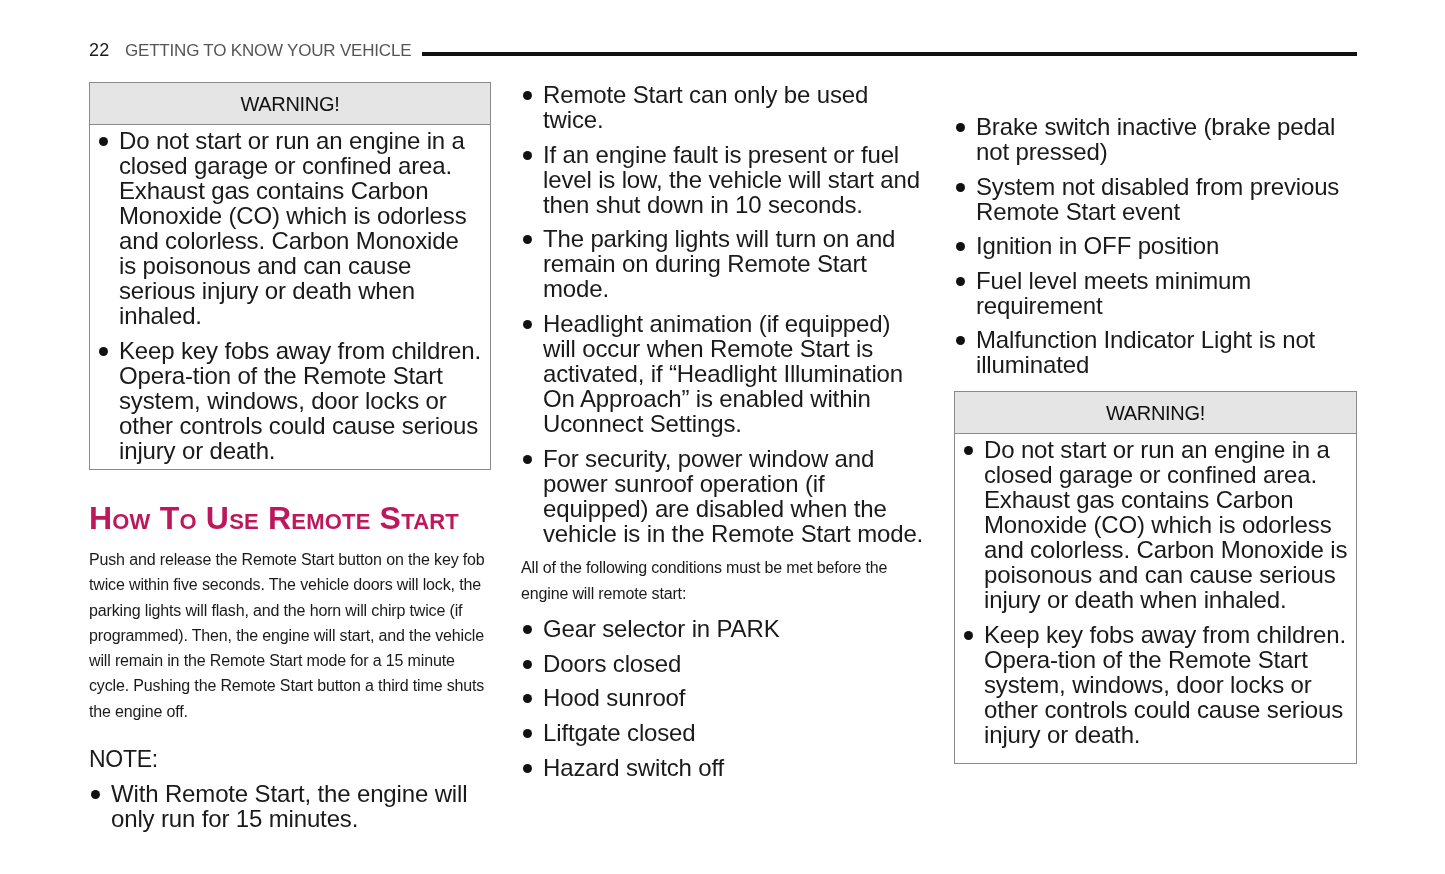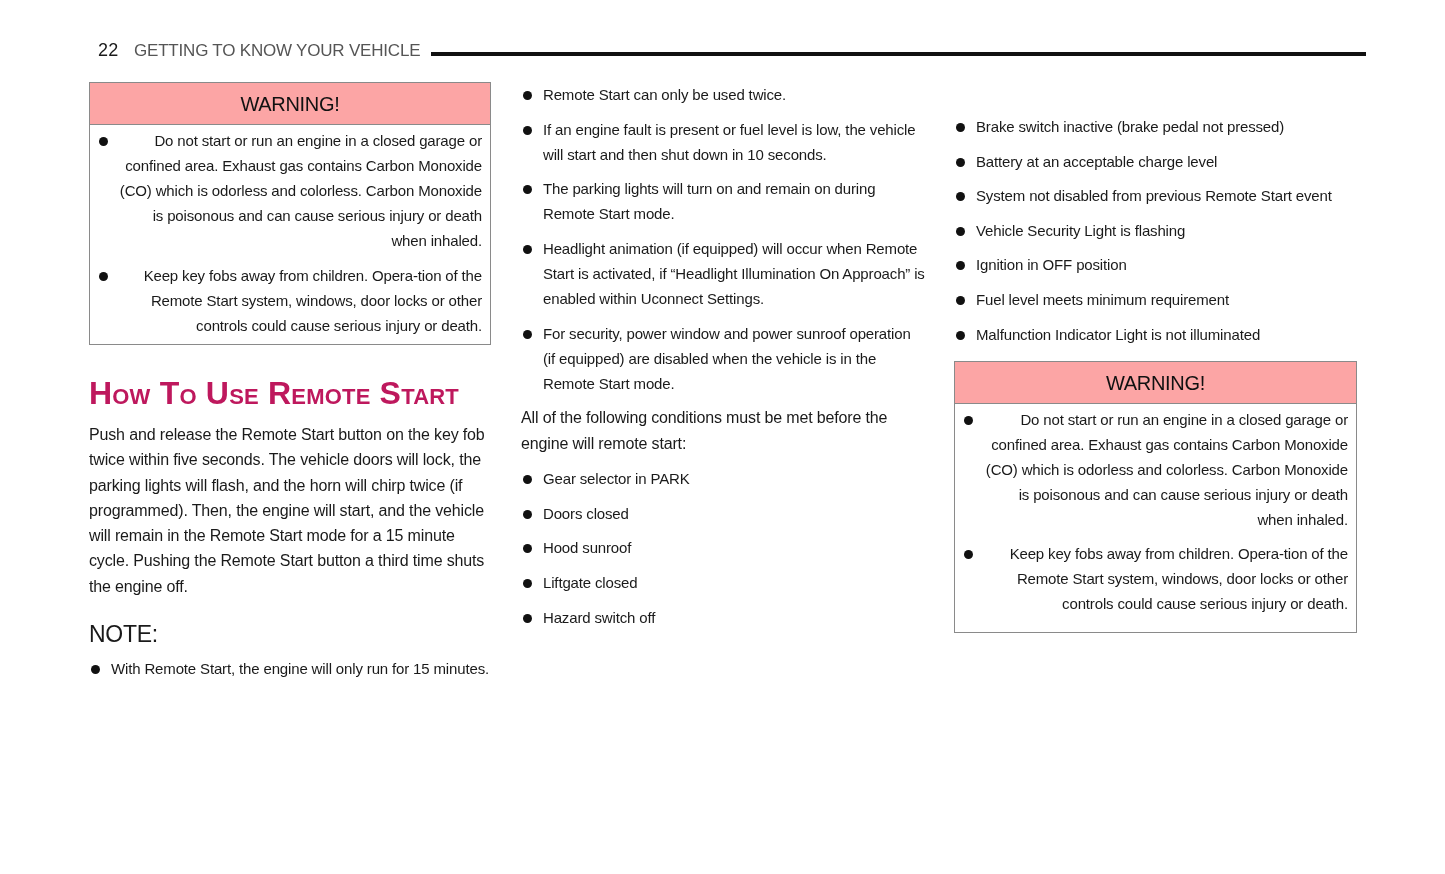--- a/index.html
+++ b/index.html
@@ -1,41 +1,41 @@
 <!DOCTYPE html>
 <html><head>
 <meta charset="utf-8">
 <style>
   html, body { margin: 0; padding: 0; background: #ffffff; }
   body {
     width: 1445px; height: 874px; position: relative; overflow: hidden;
     font-family: "Liberation Sans", "DejaVu Sans", sans-serif;
     color: #1a1a1a;
   }
-  .header { position: absolute; left: 98px; top: 37px; height: 26px; width: 1268px; }
+  .header { position: absolute; left: 89px; top: 37px; height: 26px; width: 1268px; }
   .page-num { position: absolute; left: 0; top: 3px; font-size: 18px; color: #1a1a1a; letter-spacing: 0.2px; }
   .running-title { position: absolute; left: 36px; top: 4px; font-size: 17px; color: #555555; letter-spacing: -0.2px; text-align: center; }
   .header-rule { position: absolute; left: 333px; top: 15px; width: 935px; height: 4px; background: #111111; }
 
   .col { position: absolute; top: 82px; }
   .col1 { left: 89px; width: 402px; }
   .col2 { left: 521px; width: 405px; }
   .col3 { left: 954px; width: 403px; margin-top: 32px; }
 
   .warning-box { border: 1px solid #8a8a8a; background: #fff; }
   .warning-head {
-    background: #fca5a5; border-bottom: 1px solid #8a8a8a;
+    background: #e5e5e5; border-bottom: 1px solid #8a8a8a;
     text-align: center; font-size: 20px; height: 41px; line-height: 42px;
     color: #111; letter-spacing: -0.3px;
   }
-  .warning-body { padding: 3px 8px 6px 7px; text-align: right; }
+  .warning-body { padding: 3px 8px 6px 7px; }
 
   ul.bullets { list-style: none; margin: 0; padding: 0; }
   ul.bullets li {
-    position: relative; padding-left: 22px; font-size: 15px; line-height: 25px;
+    position: relative; padding-left: 22px; font-size: 24px; line-height: 25px;
     margin-bottom: 10px; letter-spacing: -0.15px;
   }
   ul.bullets li:last-child { margin-bottom: 0; }
   ul.bullets li::before {
     content: ""; position: absolute; left: 2px; top: 9px; width: 9px; height: 9px;
     border-radius: 50%; background: #111;
   }
   .warning-body ul.bullets li { padding-left: 22px; }
 
   .section-title {
@@ -93,23 +93,21 @@
     <li>Doors closed</li>
     <li>Hood sunroof</li>
     <li>Liftgate closed</li>
     <li>Hazard switch off</li>
   </ul>
 </div>
 
 <div class="col col3">
   <ul class="bullets">
     <li>Brake switch inactive (brake pedal not pressed)</li>
-    <li>Battery at an acceptable charge level</li>
     <li>System not disabled from previous Remote Start event</li>
-    <li>Vehicle Security Light is flashing</li>
     <li>Ignition in OFF position</li>
     <li>Fuel level meets minimum requirement</li>
     <li>Malfunction Indicator Light is not illuminated</li>
   </ul>
 
   <div class="warning-box">
     <div class="warning-head">WARNING!</div>
     <div class="warning-body">
       <ul class="bullets">
         <li>Do not start or run an engine in a closed garage or confined area. Exhaust gas contains Carbon Monoxide (CO) which is odorless and colorless. Carbon Monoxide is poisonous and can cause serious injury or death when inhaled.</li>

